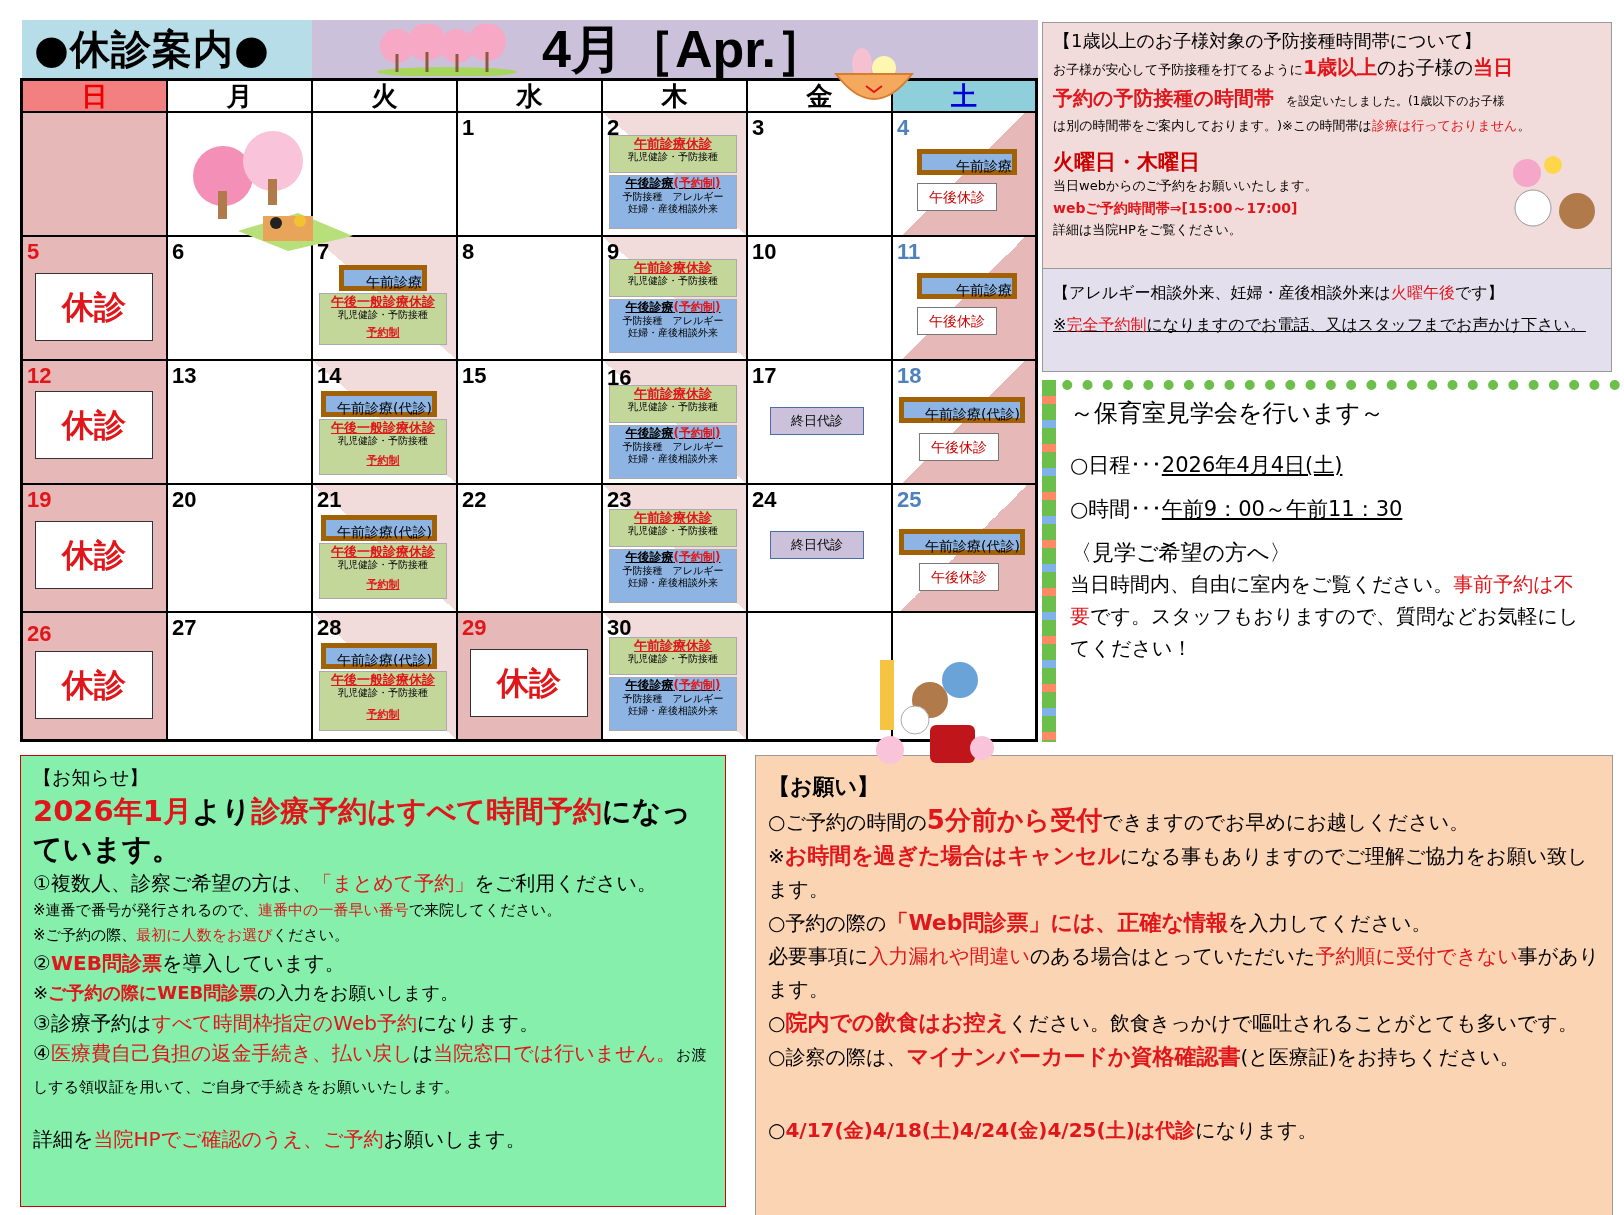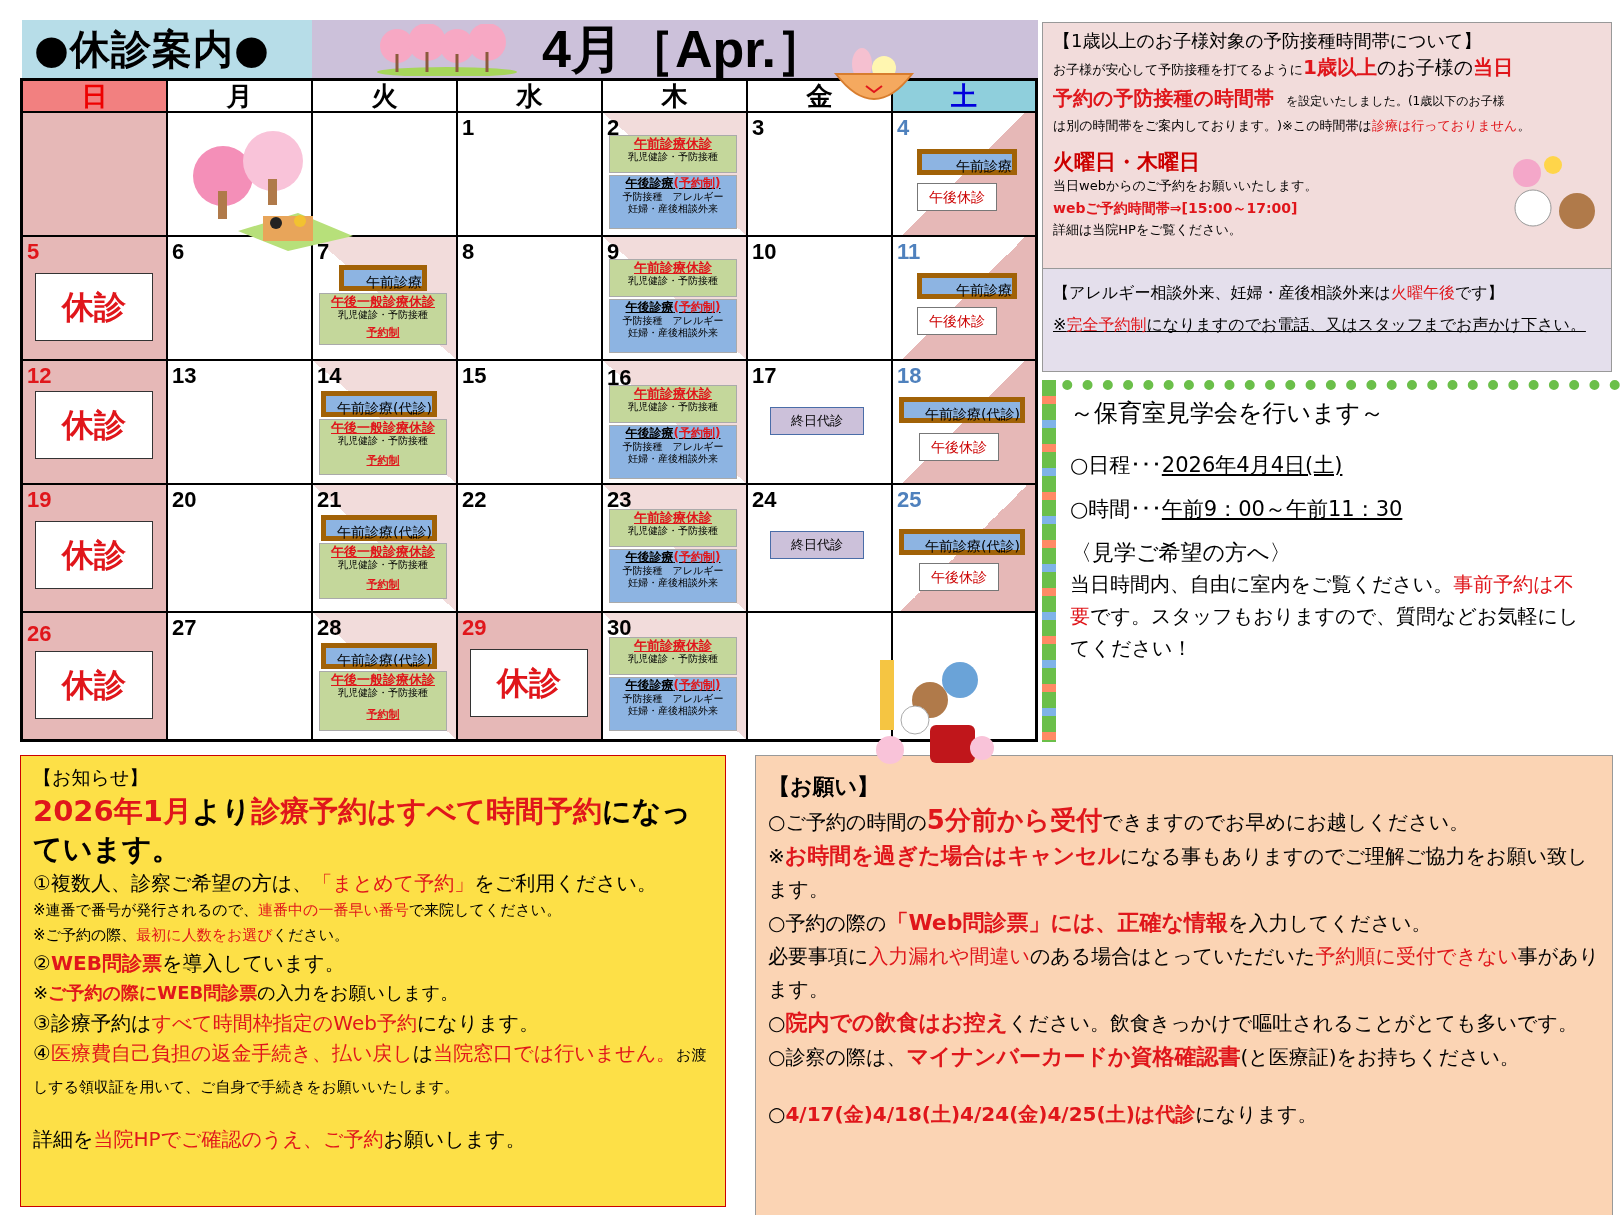--- a/index.html
+++ b/index.html
@@ -43,21 +43,21 @@
 .info1 .sub{font-size:21px;color:#c00;font-weight:bold;margin-top:12px;line-height:26px}
 .info1 .sm{font-size:13px;line-height:22px}
 .info2{position:absolute;left:1042px;top:268px;width:570px;height:104px;background:#e4dfec;border:1px solid #999;padding:8px 10px;font-size:16px;line-height:32px}
 .info3{position:absolute;left:1042px;top:380px;width:578px;height:362px;background:#fff;border-top:10px dotted #6bbf4a;padding:6px 0 0 28px}
 .tulipbar{position:absolute;left:1042px;top:380px;width:14px;height:362px;background:repeating-linear-gradient(to bottom,#6bbf4a 0 16px,#ff8a65 16px 24px,#6bbf4a 24px 40px,#7fb3e8 40px 48px)}
 .info3 .h{font-size:20px;color:#1f3864;line-height:30px}
 .info3 .t{font-size:24px;line-height:34px}
 .info3 .l{font-size:21px;line-height:30px;margin-top:14px}
 .info3 .p{font-size:20px;line-height:32px}
 
-.notice{position:absolute;left:20px;top:755px;width:706px;height:452px;background:#fde047;border:1.5px solid #c00;padding:6px 12px}
+.notice{position:absolute;left:20px;top:755px;width:706px;height:452px;background:#86efac;border:1.5px solid #c00;padding:6px 12px}
 .notice .h{font-size:19px;line-height:30px}
 .notice .big{font-size:29px;font-weight:bold;line-height:38px}
 .notice .m{font-size:20px;line-height:30px}
 .notice .s{font-size:15px;line-height:25px}
 .request{position:absolute;left:755px;top:755px;width:858px;height:572px;background:#fbd4b4;border:1px solid #999;padding:14px 12px}
 .request .h{font-size:22px;font-weight:bold;line-height:34px}
 .request .m{font-size:20px;line-height:33px}
 .animals{position:absolute;left:860px;top:640px;width:140px;height:130px;z-index:4}
 .icon-svg{display:block}
 </style>
@@ -354,14 +354,14 @@
 </div>
 
 <div class="request">
   <div class="h">【お願い】</div>
   <div class="m"><span>○ご予約の時間の</span><span class="r b" style="font-size:26px">5分前から受付</span><span>できますのでお早めにお越しください。</span></div>
   <div class="m"><span>※</span><span class="r b" style="font-size:22px">お時間を過ぎた場合はキャンセル</span><span>になる事もありますのでご理解ご協力をお願い致します。</span></div>
   <div class="m"><span>○予約の際の</span><span class="r b" style="font-size:22px">「Web問診票」には、正確な情報</span><span>を入力してください。</span></div>
   <div class="m"><span>必要事項に</span><span class="r">入力漏れや間違い</span><span>のある場合はとっていただいた</span><span class="r">予約順に受付できない</span><span>事があります。</span></div>
   <div class="m"><span>○</span><span class="r b" style="font-size:22px">院内での飲食はお控え</span><span>ください。飲食きっかけで嘔吐されることがとても多いです。</span></div>
   <div class="m"><span>○診察の際は、</span><span class="r b" style="font-size:22px">マイナンバーカードか資格確認書</span><span>(と医療証)をお持ちください。</span></div>
-  <div class="m" style="margin-top:24px"><span>○</span><span class="r b">4/17(金)4/18(土)4/24(金)4/25(土)は代診</span><span>になります。</span></div>
+  <div class="m" style="margin-top:40px"><span>○</span><span class="r b">4/17(金)4/18(土)4/24(金)4/25(土)は代診</span><span>になります。</span></div>
 </div>
 
 </body></html>

